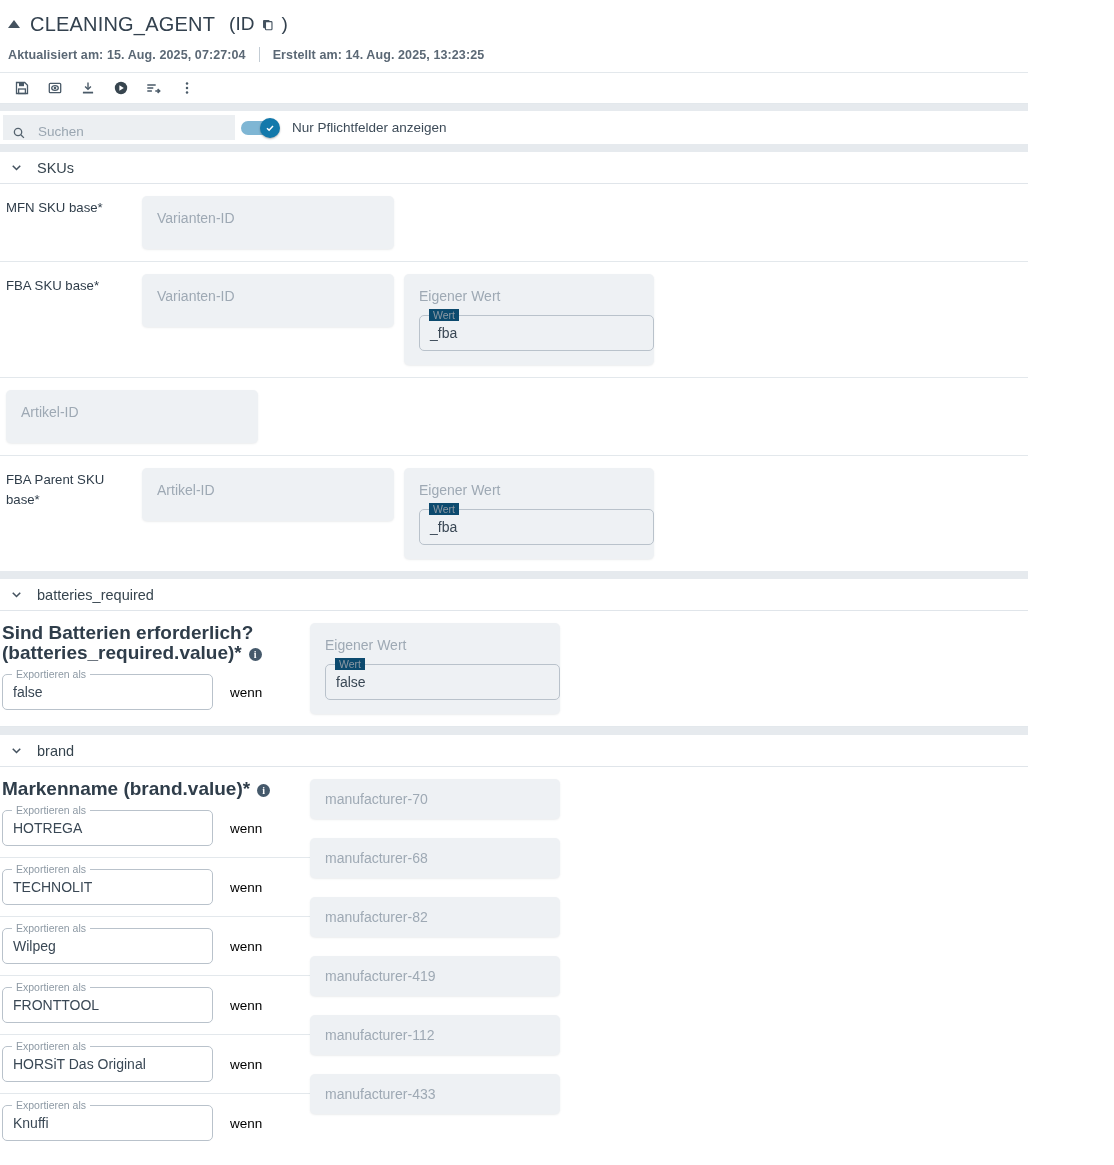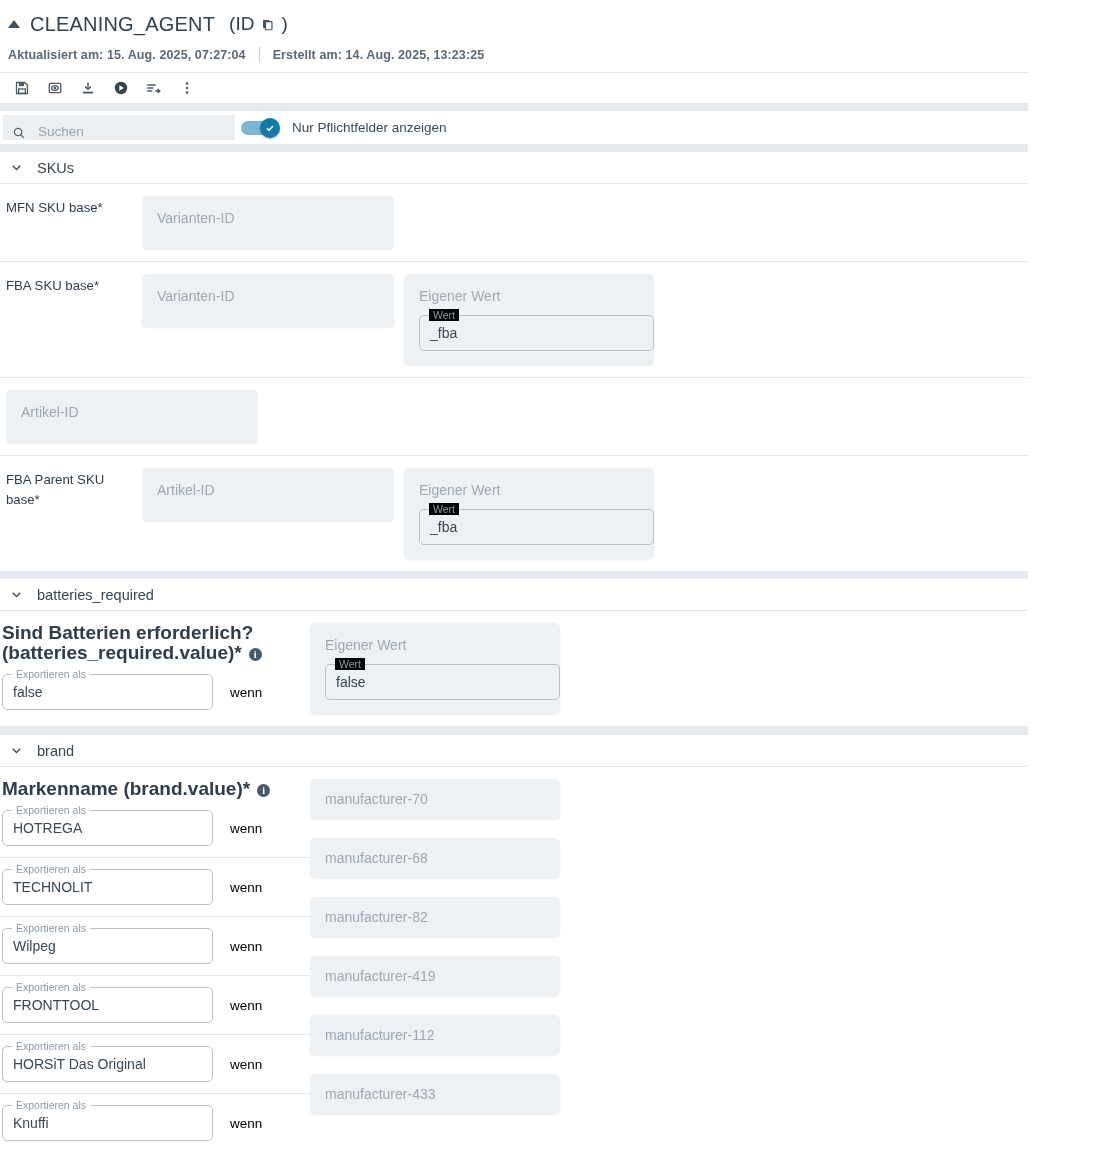--- a/index.html
+++ b/index.html
@@ -158,21 +158,21 @@
   }
   .field .val {
     font-size: 14px; color:#3a4855; line-height: 18px;
   }
   
   .field > .legend::before {
     content:""; position:absolute; left:0; right:0; top:6px; bottom:0;
     background: inherit; z-index:-1;
   }
   .field.on-grey { background:#eef1f4; }
-  .field.on-grey > .legend { background:#000000; }
+  .field.on-grey > .legend { background:#0c4a6e; }
   .field.on-white { background:#fff; }
   .field.on-white > .legend { background:#fff; }
   .field.wert { width: 235px; margin-top: 10px; }
   .field.export { width: 211px; }
 
   
   .cond-left { width: 226px; flex:none; padding: 11px 0 11px 2px; }
   .wenn {
     font-size: 13.5px; color:#000000; font-weight: 400;
     padding-top: 22px; width: 52px; flex:none;

